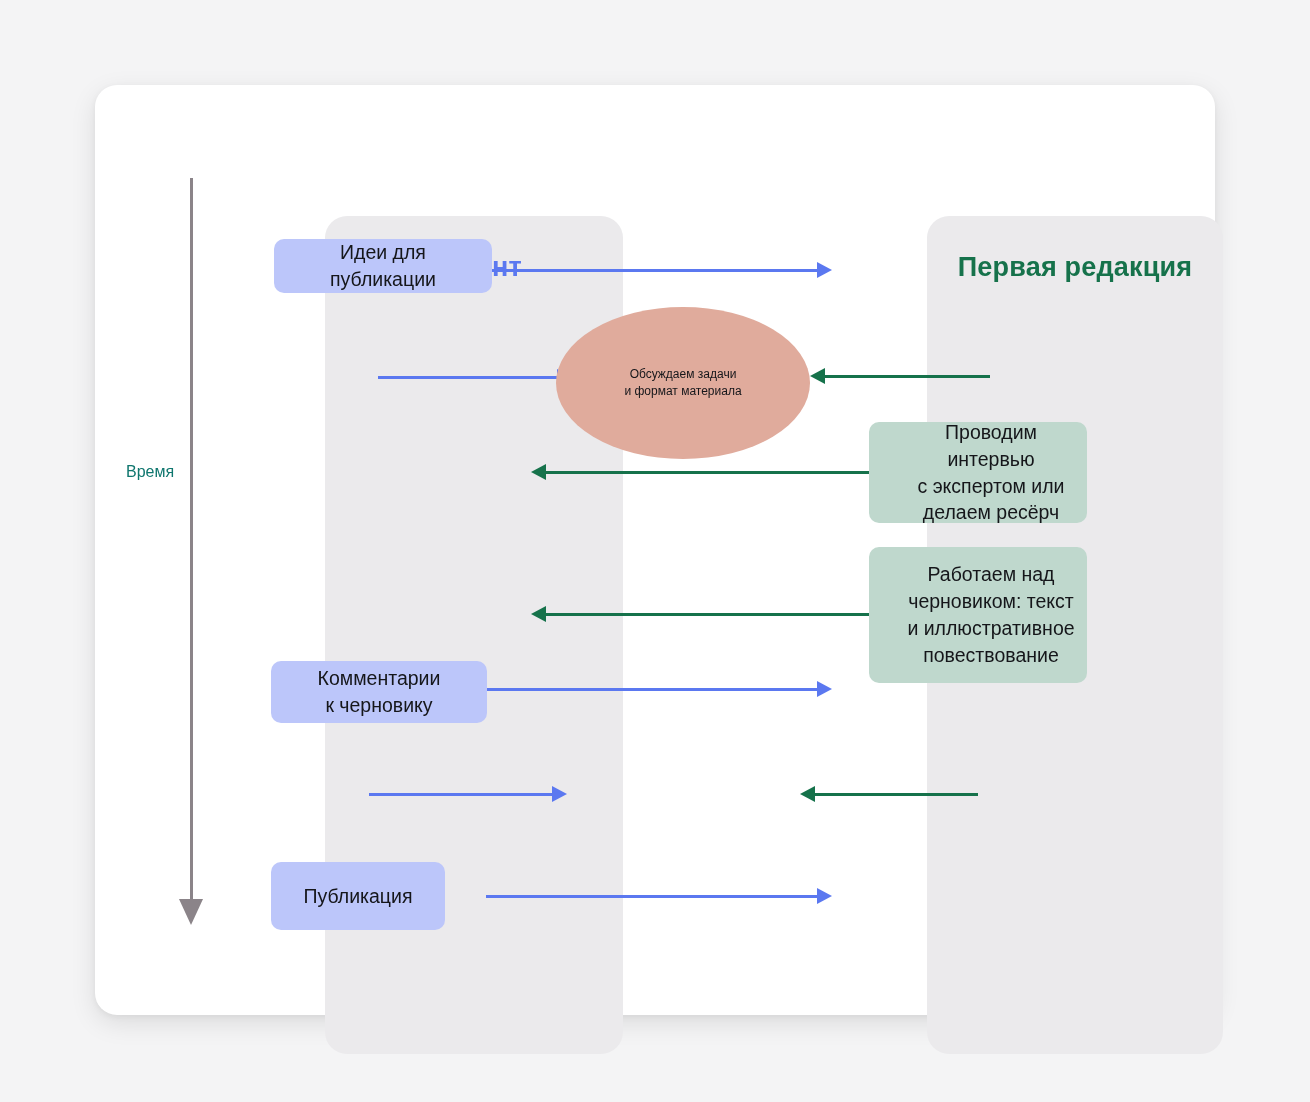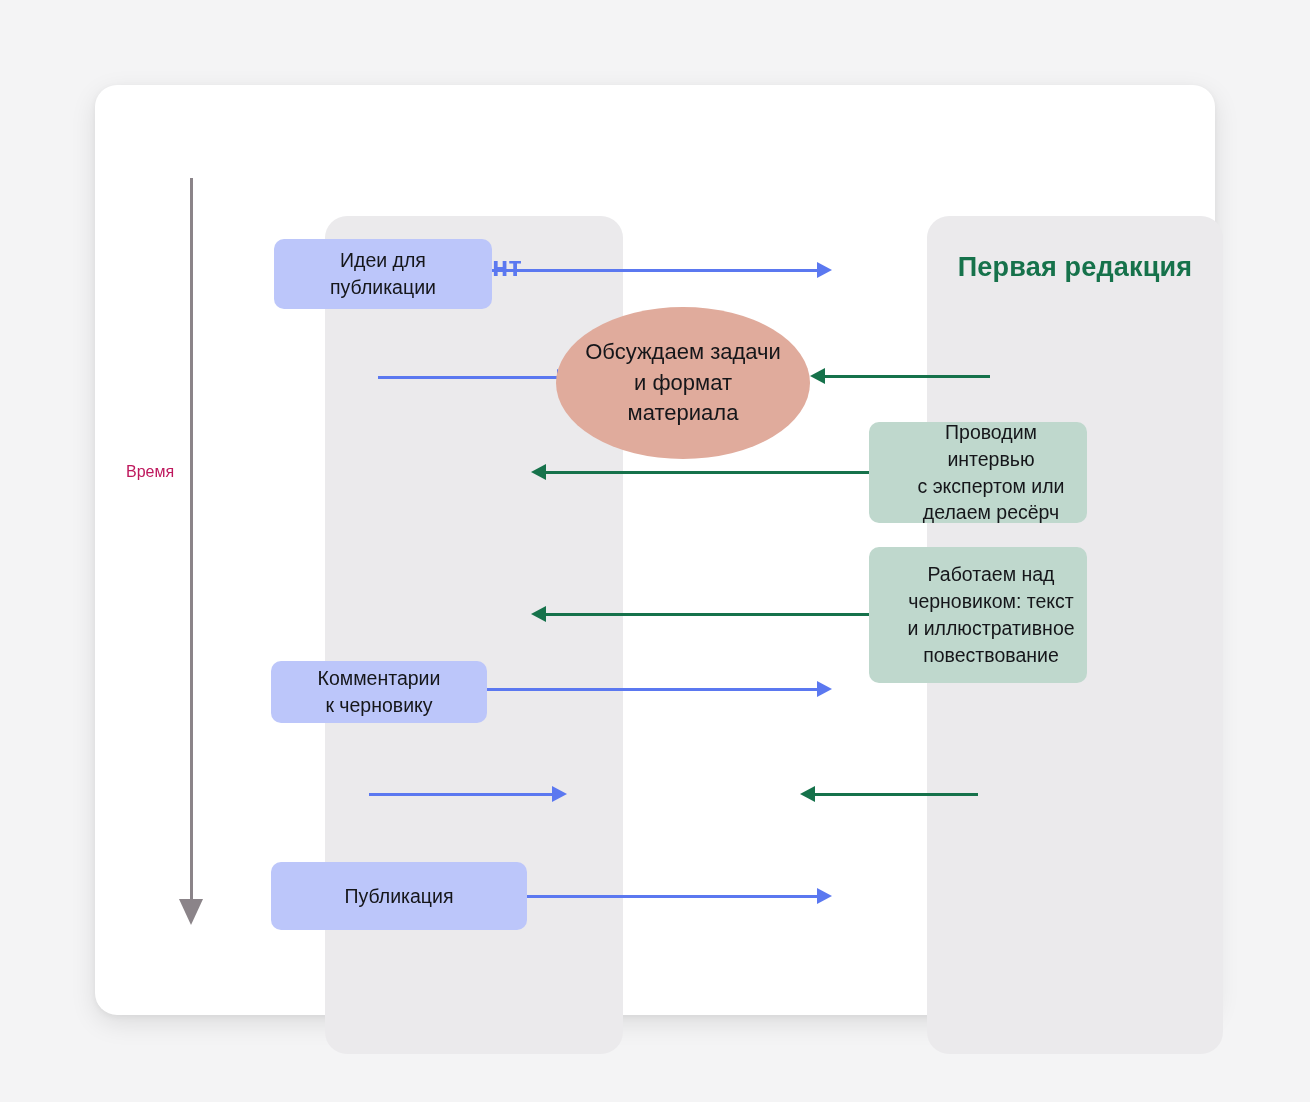--- a/index.html
+++ b/index.html
@@ -81,58 +81,58 @@
     height: 0;
     border-left: 12px solid transparent;
     border-right: 12px solid transparent;
     border-top: 26px solid #8b8489;
   }
   .time-label {
     position: absolute;
     left: 126px;
     top: 463px;
     font-size: 16px;
-    color: #be185d;
+    color: #0f766e;
     white-space: nowrap;
   }
 
   
   .msg {
     position: absolute;
     box-sizing: border-box;
     display: flex;
     align-items: center;
     justify-content: center;
     text-align: center;
     border-radius: 10px;
     font-size: 19.5px;
     line-height: 1.38;
     color: #15161a;
     padding: 6px 10px;
   }
   .msg.blue  { background: #bcc6fa; }
   .msg.green { background: #bfd8cd; padding-left: 36px; }
 
-  .box-ideas     { left: 274px; top: 239px;  width: 218px; height: 70px; }
+  .box-ideas     { left: 274px; top: 239px;  width: 218px; height: 54px; }
   .box-comments  { left: 271px; top: 661px;  width: 216px; height: 62px; }
-  .box-publish   { left: 271px; top: 862px;  width: 256px; height: 68px; }
+  .box-publish   { left: 271px; top: 862px;  width: 174px; height: 68px; }
   .box-interview { left: 869px; top: 422px;  width: 218px; height: 101px; }
   .box-draft     { left: 869px; top: 547px;  width: 218px; height: 136px; }
 
   
   .ellipse {
     position: absolute;
     box-sizing: border-box;
     display: flex;
     align-items: center;
     justify-content: center;
     text-align: center;
     border-radius: 50%;
     background: #e0ab9c;
-    font-size: 22px;
+    font-size: 12px;
     line-height: 1.40;
     color: #15161a;
     padding: 0 26px;
   }
   .ellipse-discuss { left: 556px; top: 307px; width: 254px; height: 152px; }
   .ellipse-approve { left: 551px; top: 724px; width: 249px; height: 142px; }
 
   
   .conn {
     position: absolute;

